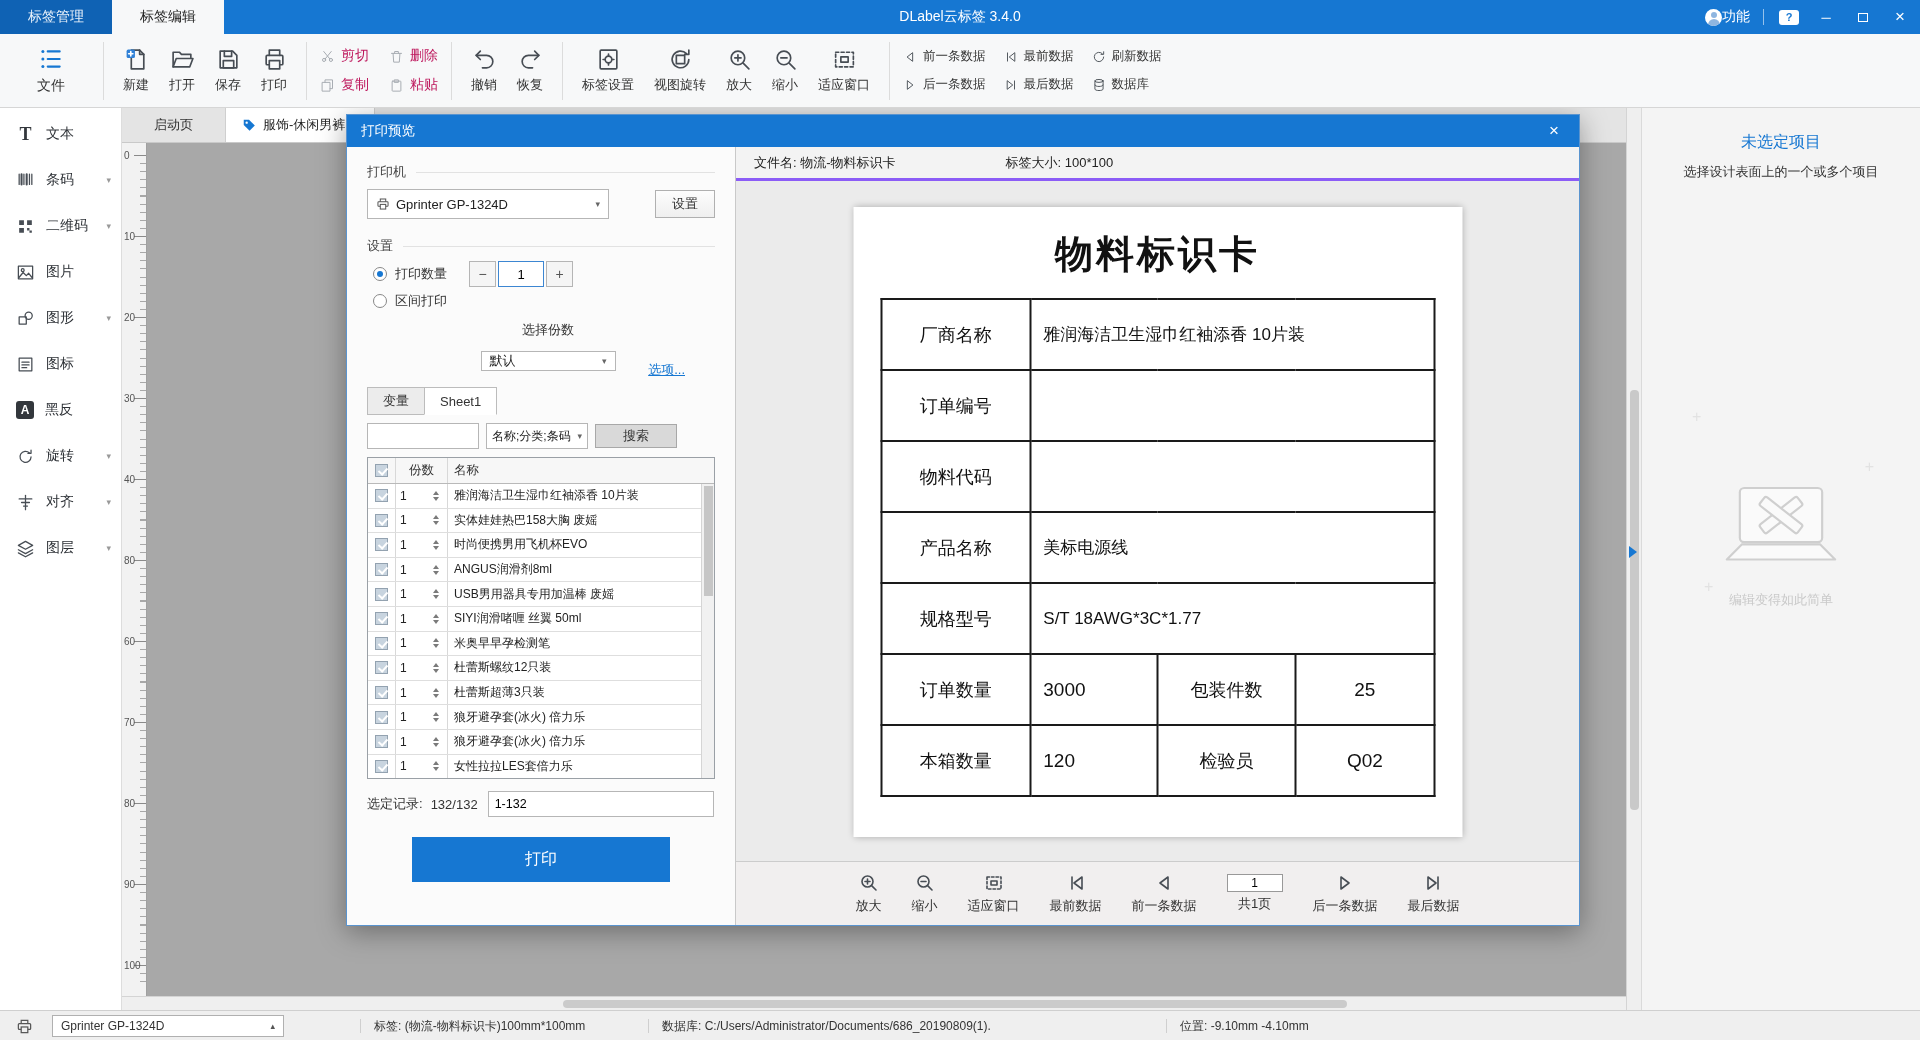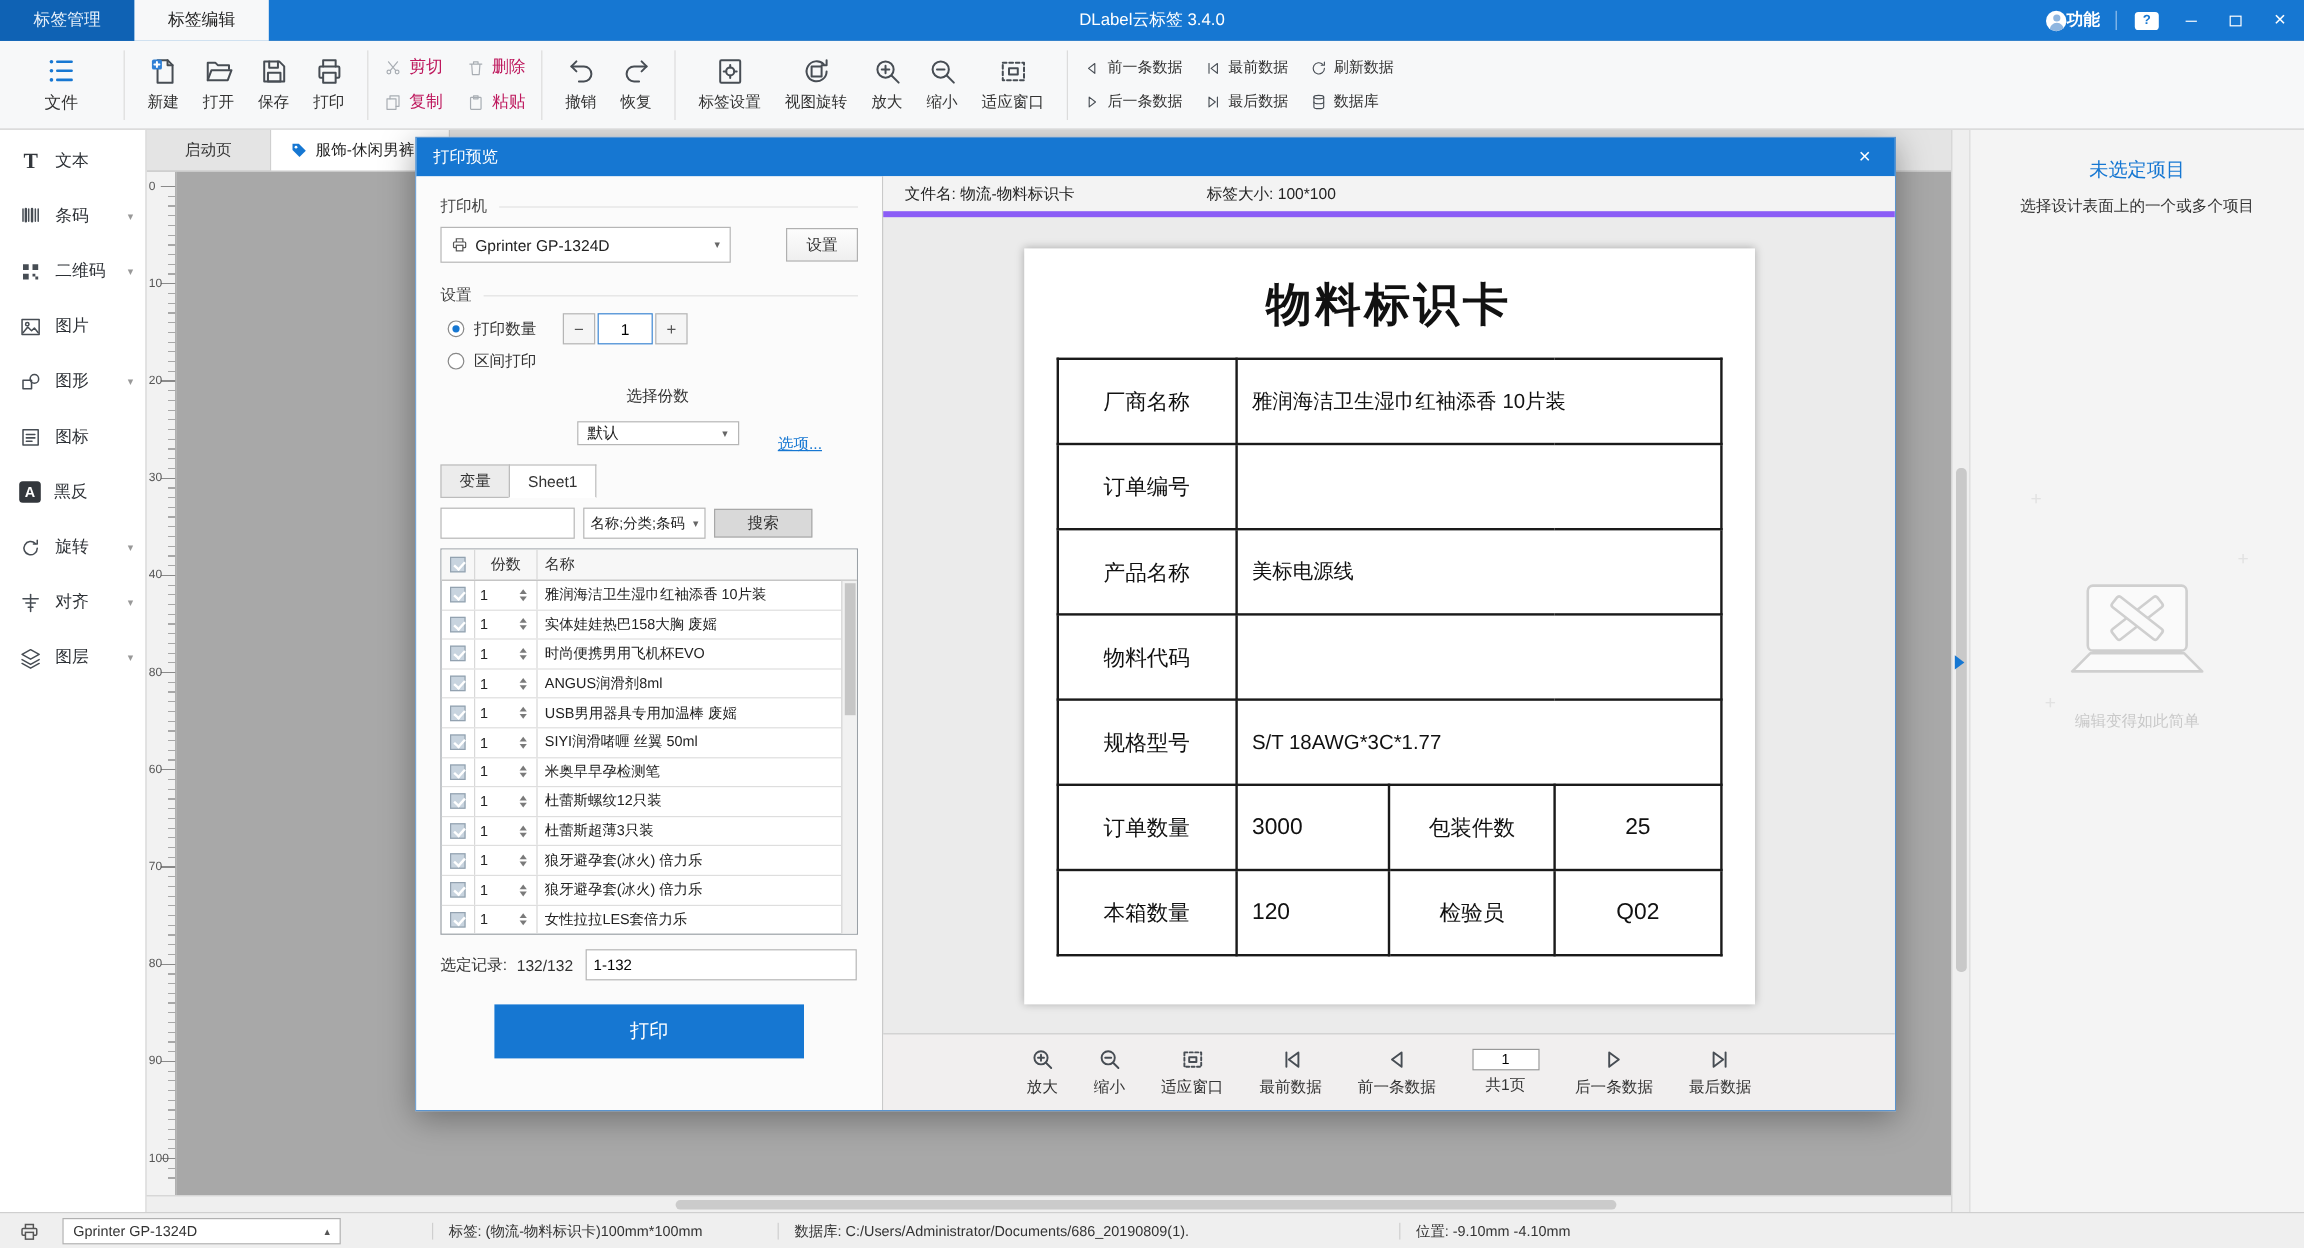--- a/index.html
+++ b/index.html
@@ -6,21 +6,21 @@
   html,body{width:1920px;height:1040px;overflow:hidden;}
   .app{position:relative;width:1920px;height:1040px;background:#a8a8a8;overflow:hidden;}
   svg.ic{fill:none;stroke:#474d54;stroke-width:1.6;stroke-linecap:round;stroke-linejoin:round;}
   
   .titlebar{position:absolute;top:0;left:0;right:0;height:34px;background:#1677d2;display:flex;align-items:center;z-index:30;}
   .tb-title{position:absolute;left:0;right:0;text-align:center;color:#fff;font-size:14px;pointer-events:none;}
   .tb-tab{height:34px;display:flex;align-items:center;padding:4px 28px;font-size:14px;color:#eaf2fb;position:relative;}
   .tb-tab.manage{background:#0f62b4;}
   .tb-tab.edit{background:#f7f8f9;color:#222;}
   .tb-right{position:absolute;right:8px;top:0;height:34px;display:flex;align-items:center;gap:13px;}
-  .tb-func{display:flex;align-items:center;gap:0;color:#fff;font-size:14px;font-weight:bold;}
+  .tb-func{display:flex;align-items:center;gap:0;color:#fff;font-size:14px;}
   .avatar{width:17px;height:17px;border-radius:50%;background:#fff;position:relative;overflow:hidden;display:inline-block;}
   .avatar:before{content:"";position:absolute;top:3px;left:5.5px;width:6px;height:6px;border-radius:50%;background:#8fb6e0;}
   .avatar:after{content:"";position:absolute;top:10.5px;left:2.5px;width:12px;height:8px;border-radius:6px 6px 0 0;background:#8fb6e0;}
   .tb-sep{width:1px;height:16px;background:rgba(255,255,255,.55);}
   .winbtn{color:#fff;font-size:13px;width:24px;height:34px;display:flex;align-items:center;justify-content:center;}
   .helpbtn{width:20px;height:15px;background:#fff;border-radius:3px;color:#1677d2;font-size:11px;font-weight:bold;display:flex;align-items:center;justify-content:center;}
   .maxbox{width:10px;height:9px;border:1.5px solid #fff;display:inline-block;}
   .closebtn{font-size:17px;}
   
   .toolbar{position:absolute;top:34px;left:0;right:0;height:74px;background:#f7f8f9;border-bottom:1px solid #d6d6d6;display:flex;align-items:center;padding-left:8px;z-index:20;}
@@ -114,21 +114,21 @@
   .cb:after{content:"";position:absolute;left:4px;top:1px;width:4px;height:7px;border:solid #fff;border-width:0 2px 2px 0;transform:rotate(42deg);}
   .spin{width:10px;display:flex;flex-direction:column;gap:2px;margin-left:auto;}
   .spin i{display:block;width:0;height:0;border-left:3.5px solid transparent;border-right:3.5px solid transparent;}
   .spin .up{border-bottom:4px solid #7a7a7a;}
   .spin .dn{border-top:4px solid #7a7a7a;}
   .sel-row{display:flex;align-items:center;gap:8px;margin-top:12px;font-size:13px;color:#333;}
   .range-input{width:226px;height:26px;border:1px solid #b6b6b6;padding:0 6px;font-size:12.5px;margin-left:2px;}
   .print-btn{display:block;margin:20px auto 0;width:258px;height:45px;background:#1677d2;color:#fff;font-size:16px;border:none;}
   
   .dlg-right{flex:1;display:flex;flex-direction:column;background:#ebebeb;border-left:1px solid #c9c9c9;min-width:0;}
-  .pv-head{height:34px;background:#f3f3f3;border-bottom:5px solid #8b5cf6;display:flex;align-items:center;padding:0 18px;gap:110px;font-size:13px;color:#222;flex:none;}
+  .pv-head{height:34px;background:#f3f3f3;border-bottom:3px solid #8b5cf6;display:flex;align-items:center;padding:0 18px;gap:110px;font-size:13px;color:#222;flex:none;}
   .pv-area{flex:1;position:relative;min-height:0;}
   .label-card{position:absolute;left:50%;transform:translateX(-50%);top:26px;width:609px;height:630px;background:#fff;box-shadow:0 0 7px rgba(0,0,0,.28);}
   .lc-title{text-align:center;font-size:38px;font-weight:bold;margin-top:22px;letter-spacing:3px;color:#111;}
   .lc-table{border-collapse:collapse;margin:18px auto 0;width:555px;table-layout:fixed;}
   .lc-table td{border:2px solid #1a1a1a;height:71px;color:#111;padding:0 12px;vertical-align:middle;}
   .lc-table td.lab{text-align:center;padding:0 4px;font-size:18px;}
   .lc-table td.val{font-size:17px;}
   .lc-table td.big{font-size:19px;}
   .lc-table td.c{text-align:center;}
   .pv-nav{height:64px;background:#f1efef;border-top:1px solid #ccc;display:flex;align-items:center;justify-content:center;gap:30px;flex:none;}
@@ -738,26 +738,26 @@
               <tbody id="lc-body">
                   <tr>
                     <td class="lab">厂商名称</td>
                     <td class="val" colspan="3">雅润海洁卫生湿巾红袖添香 10片装</td>
                   </tr>
                   <tr>
                     <td class="lab">订单编号</td>
                     <td class="val" colspan="3"></td>
                   </tr>
                   <tr>
+                    <td class="lab">物料代码</td>
+                    <td class="val" colspan="3"></td>
+                  </tr>
+                  <tr>
                     <td class="lab">产品名称</td>
                     <td class="val" colspan="3">美标电源线</td>
-                  </tr>
-                  <tr>
-                    <td class="lab">物料代码</td>
-                    <td class="val" colspan="3"></td>
                   </tr>
                   <tr>
                     <td class="lab">规格型号</td>
                     <td class="val" colspan="3">S/T 18AWG*3C*1.77</td>
                   </tr>
                   <tr>
                     <td class="lab">订单数量</td>
                     <td class="val big">3000</td>
                     <td class="lab">包装件数</td>
                     <td class="val big c">25</td>

